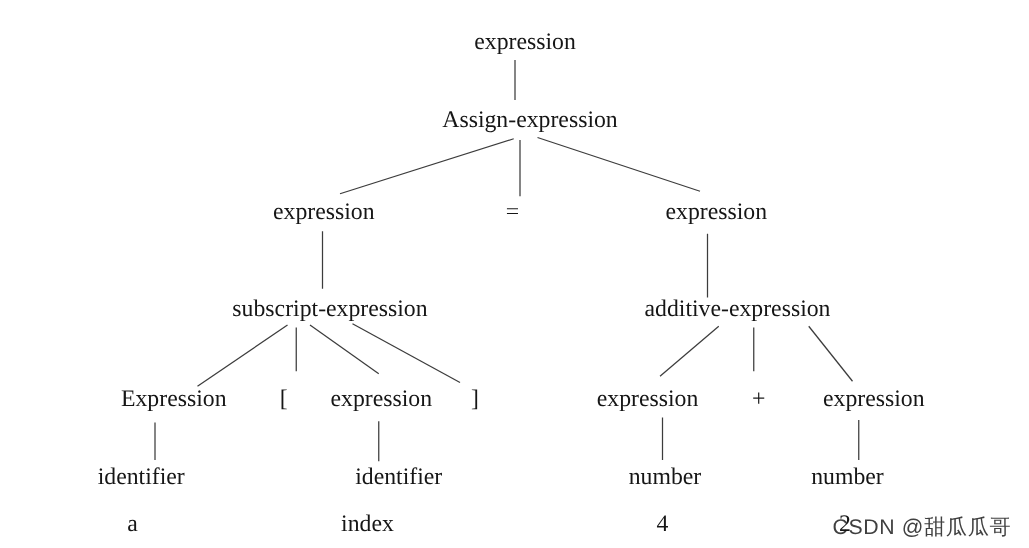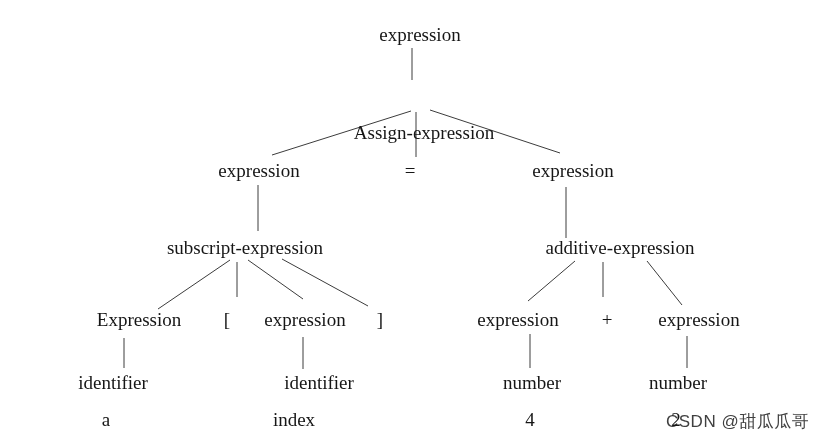--- a/index.html
+++ b/index.html
@@ -69,28 +69,28 @@
     <line x1="575" y1="261" x2="528" y2="301"></line>
     <line x1="603" y1="262" x2="603" y2="297"></line>
     <line x1="647" y1="261" x2="682" y2="305"></line>
     <line x1="124" y1="338" x2="124" y2="368"></line>
     <line x1="303" y1="337" x2="303" y2="369"></line>
     <line x1="530" y1="334" x2="530" y2="368"></line>
     <line x1="687" y1="336" x2="687" y2="368"></line>
   </svg>
 
   <div class="node" style="left:420px; top:35px;">expression</div>
-  <div class="node" style="left:424px; top:97px;margin-top:36px;">Assign-expression</div>
+  <div class="node" style="left:424px; top:97px;">Assign-expression</div>
 
   <div class="node" style="left:259px; top:171px;">expression</div>
   <div class="node" style="left:410px; top:171px;">=</div>
   <div class="node" style="left:573px; top:171px;">expression</div>
 
-  <div class="node" style="left:245px; top:248px;">subscript-expression</div>
-  <div class="node" style="left:620px; top:248px;">additive-expression</div>
+  <div class="node" style="left:264px; top:248px;">subscript-expression</div>
+  <div class="node" style="left:590px; top:248px;">additive-expression</div>
 
   <div class="node" style="left:139px; top:320px;">Expression</div>
   <div class="node" style="left:227px; top:320px;">[</div>
   <div class="node" style="left:305px; top:320px;">expression</div>
   <div class="node" style="left:380px; top:320px;">]</div>
 
   <div class="node" style="left:518px; top:320px;">expression</div>
   <div class="node" style="left:607px; top:320px;">+</div>
   <div class="node" style="left:699px; top:320px;">expression</div>
 

